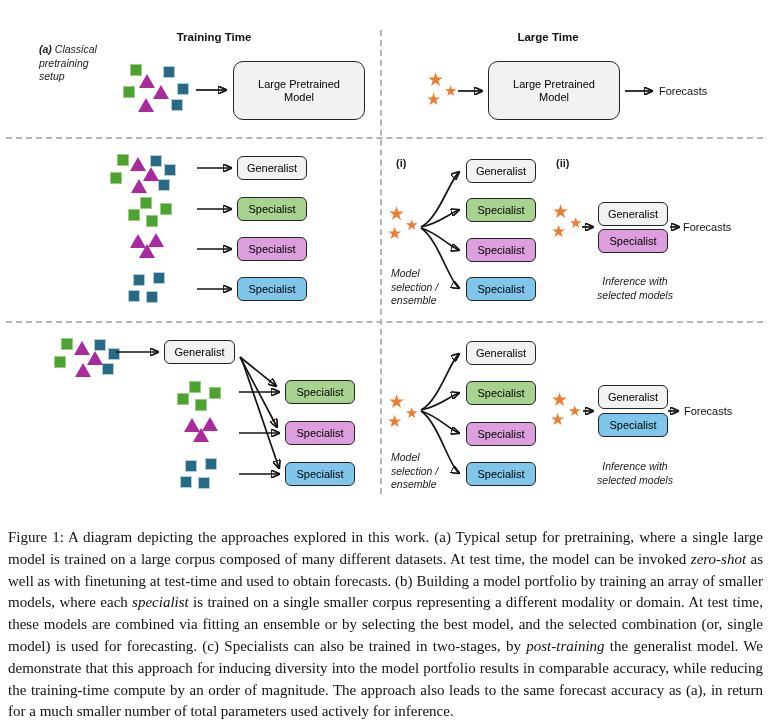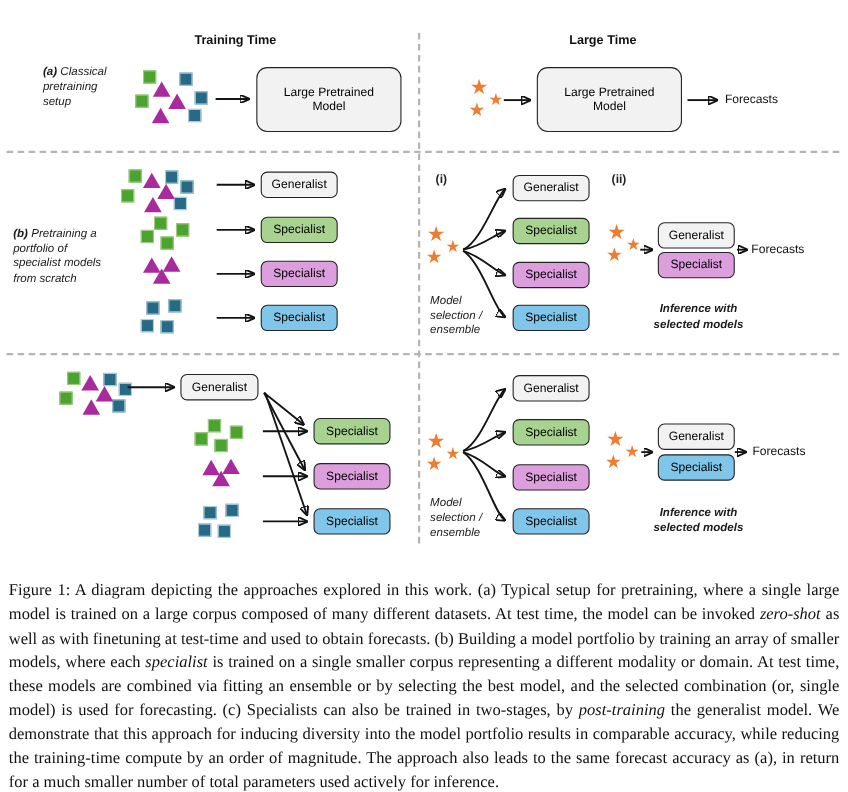--- a/index.html
+++ b/index.html
@@ -6,21 +6,21 @@
   .page{position:relative;width:771px;height:720px;background:#fff;overflow:hidden;
         font-family:"Liberation Sans",sans-serif;color:#111;}
   .fig{position:absolute;left:0;top:0;width:771px;height:520px;}
   .hdr{position:absolute;font-size:11.5px;font-weight:bold;text-align:center;color:#111;}
   .vline{position:absolute;left:380px;top:30px;height:464px;border-left:2px dashed var(--c-dash);}
   .hline{position:absolute;left:6px;width:757px;border-top:2px dashed var(--c-dash);}
   .side-label{position:absolute;font-style:italic;font-size:10.5px;line-height:13.5px;color:#1a1a1a;}
   .side-label .lp{font-weight:bold;margin-right:3px;}
   .rn{position:absolute;font-size:11px;font-weight:600;color:#222;}
   .small-label{position:absolute;font-style:italic;font-size:10.5px;line-height:13.5px;color:#1a1a1a;}
-  .ctr{text-align:center;font-weight:bold;}
+  .ctr{text-align:center;}
   .bx{position:absolute;box-sizing:border-box;width:70px;height:24px;border:1.5px solid #242424;
       border-radius:6px;display:flex;align-items:center;justify-content:center;
       font-size:11px;color:#000;background:var(--c-graybox);}
   .bx.lg{width:132px;height:59px;border-radius:10px;line-height:13px;text-align:center;padding:0 12px;}
   .bx.green{background:var(--c-greenbox);}
   .bx.purple{background:var(--c-purplebox);}
   .bx.blue{background:var(--c-bluebox);}
   .fc{position:absolute;font-size:11px;color:#111;text-align:right;}
   .cl{position:absolute;}
   .sq{position:absolute;width:10px;height:10px;border:1.5px solid;}
@@ -44,25 +44,22 @@
 <div class="page">
   <div class="fig">
 
     <div class="hdr" style="left:154px;top:31px;width:120px">Training Time</div>
     <div class="hdr" style="left:488px;top:31px;width:120px">Large Time</div>
 
     <div class="vline"></div>
     <div class="hline" style="top:137px"></div>
     <div class="hline" style="top:321px"></div>
 
-    <div class="side-label" style="left:39px;top:59px;width:62px">
+    <div class="side-label" style="left:39px;top:43px;width:62px">
       <b class="lp">(a)</b><span>Classical pretraining setup</span>
-    </div>
-    <div class="side-label" style="left:12px;top:206px;width:92px">
-      <b class="lp">(b)</b><span>Pretraining a portfolio of specialist models from scratch</span>
     </div>
 
     <div class="rn" style="left:396px;top:157px">(i)</div>
     <div class="rn" style="left:556px;top:157px">(ii)</div>
 
     <div class="small-label" style="left:391px;top:267px;width:55px">Model selection / ensemble</div>
     <div class="small-label ctr" style="left:590px;top:275px;width:90px">Inference with selected models</div>
     <div class="small-label" style="left:391px;top:451px;width:55px">Model selection / ensemble</div>
     <div class="small-label ctr" style="left:590px;top:460px;width:90px">Inference with selected models</div>
 

